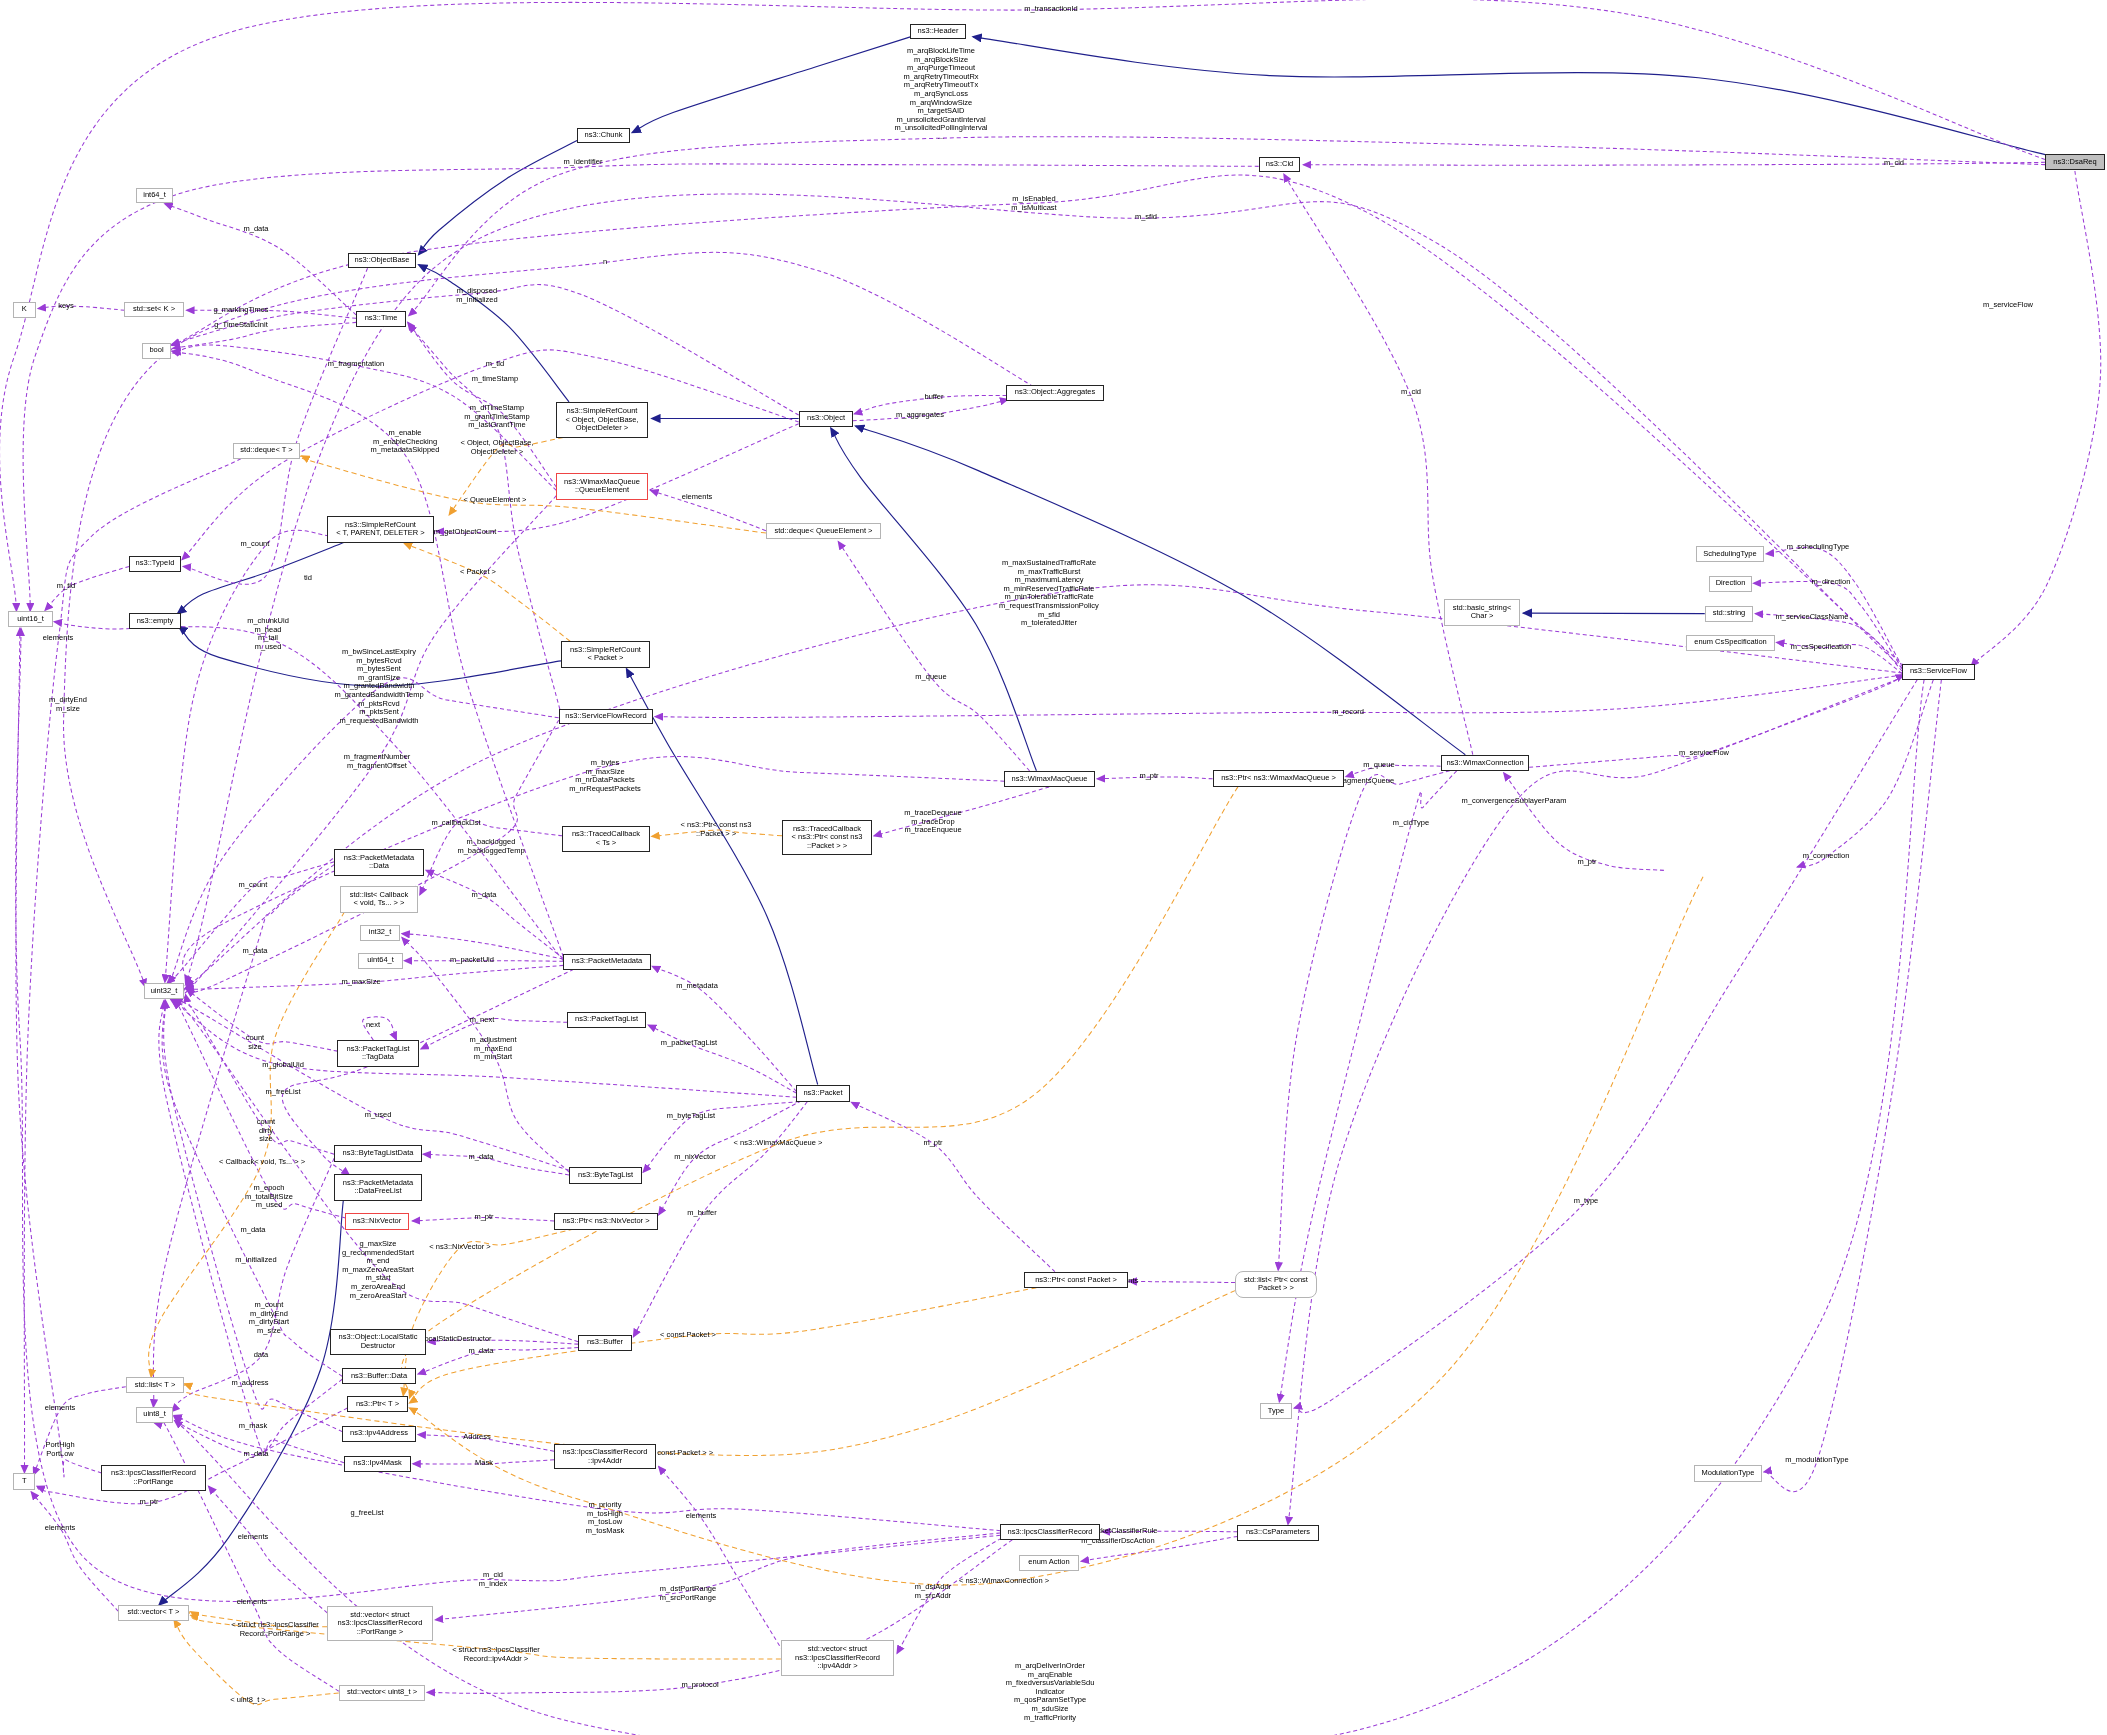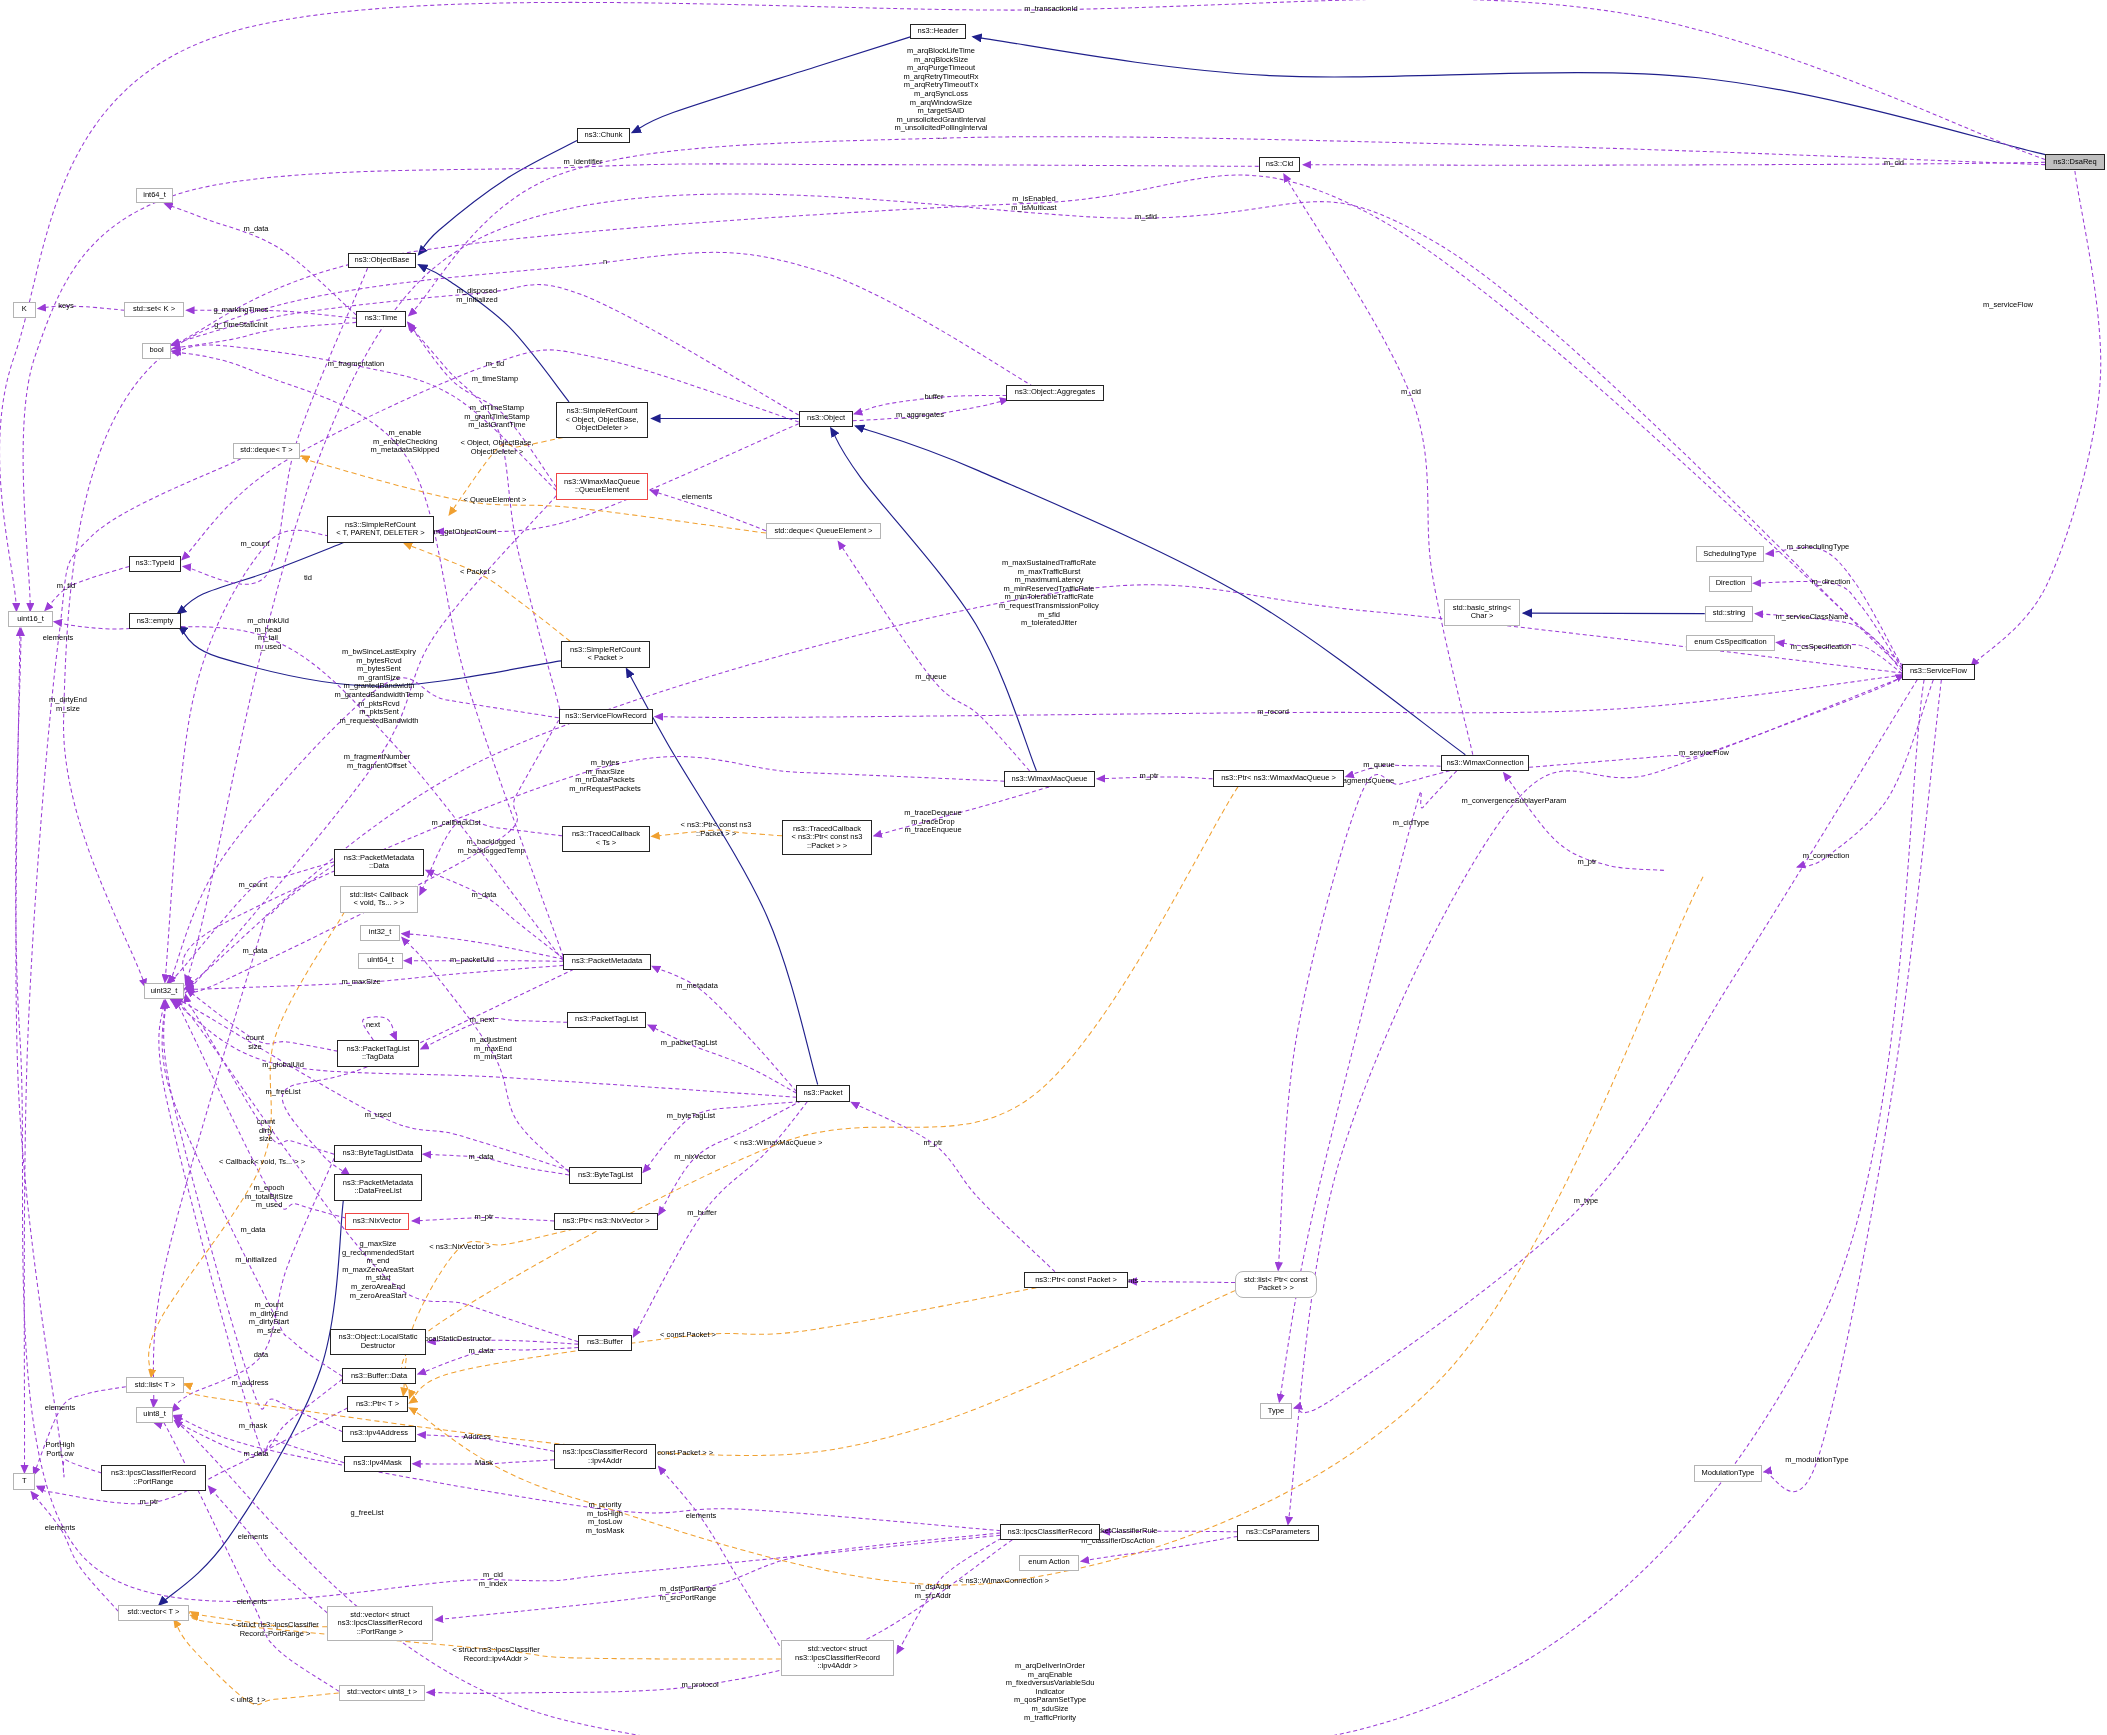--- a/index.html
+++ b/index.html
@@ -226,21 +226,21 @@
 m_minReservedTrafficRate
 m_minTolerableTrafficRate
 m_requestTransmissionPolicy
 m_sfid
 m_toleratedJitter</div>
       <div class="elabel" style="left: 1818px; top: 543px;">m_schedulingType</div>
       <div class="elabel" style="left: 1831px; top: 578px;">m_direction</div>
       <div class="elabel" style="left: 1812px; top: 613px;">m_serviceClassName</div>
       <div class="elabel" style="left: 1821px; top: 643px;">m_csSpecification</div>
       <div class="elabel" style="left: 931px; top: 673px;">m_queue</div>
-      <div class="elabel" style="left: 1263px; top: 708px; padding-left: 20px;">m_record</div>
+      <div class="elabel" style="left: 1338px; top: 708px; padding-left: 20px;">m_record</div>
       <div class="elabel" style="left: 1411px; top: 388px;">m_cid</div>
       <div class="elabel" style="left: 377px; top: 753px;">m_fragmentNumber
 m_fragmentOffset</div>
       <div class="elabel" style="left: 605px; top: 759px;">m_bytes
 m_maxSize
 m_nrDataPackets
 m_nrRequestPackets</div>
       <div class="elabel" style="left: 1379px; top: 761px;">m_queue</div>
       <div class="elabel" style="left: 1361px; top: 777px;">m_fragmentsQueue</div>
       <div class="elabel" style="left: 1149px; top: 772px;">m_ptr</div>

